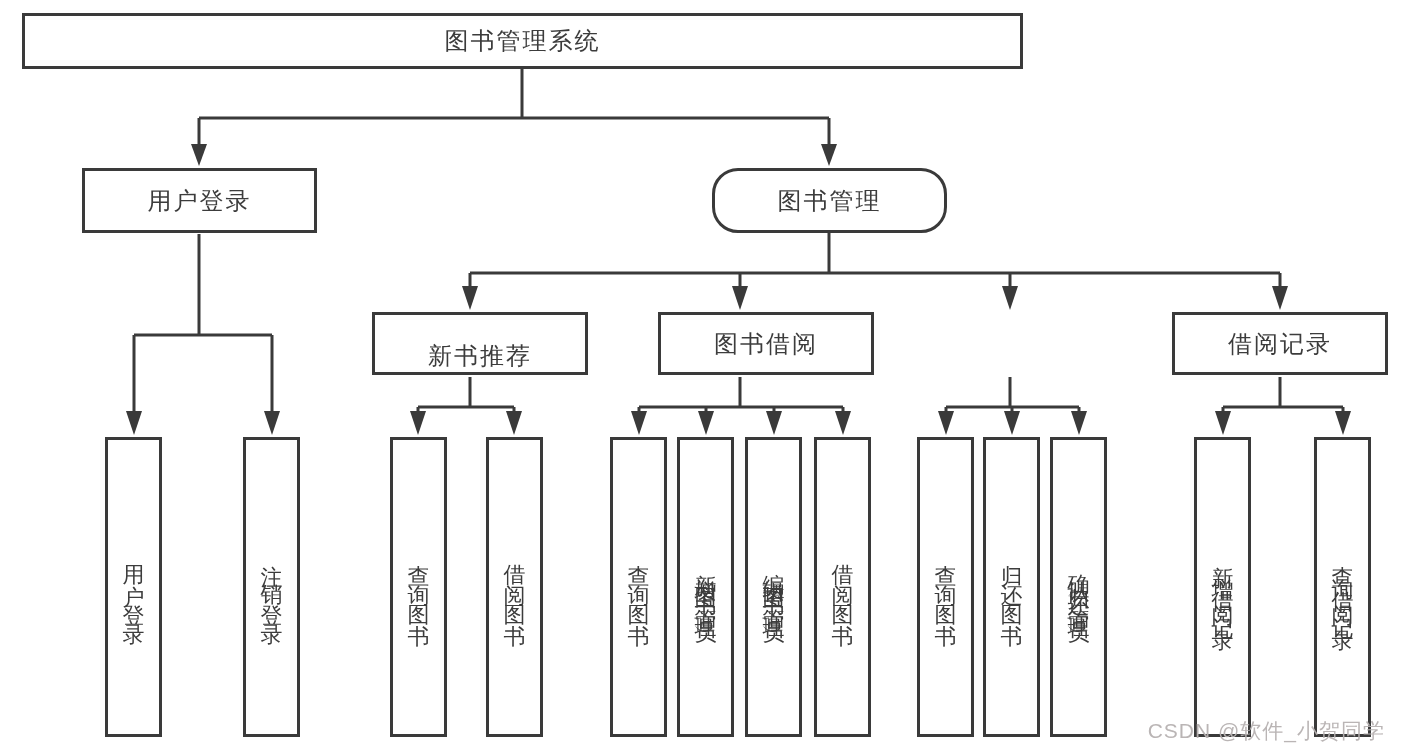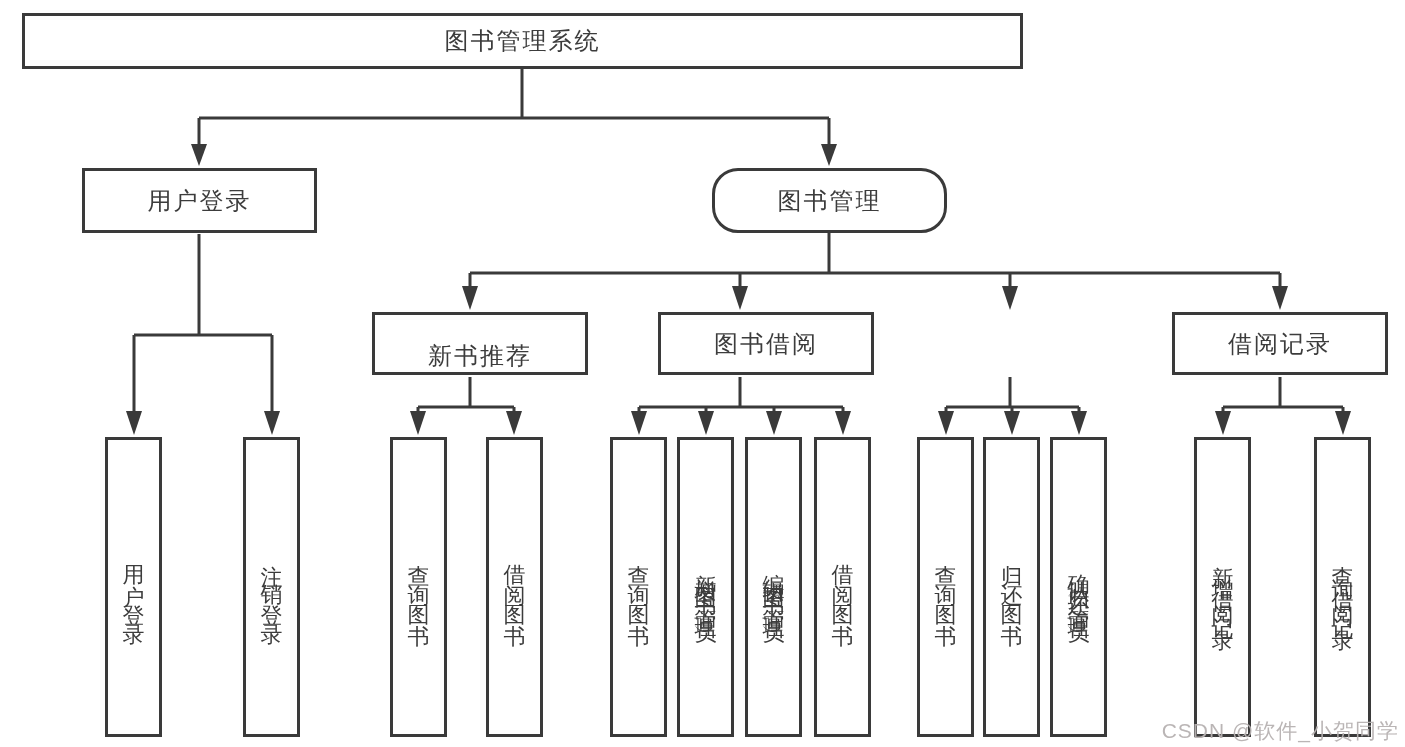--- a/index.html
+++ b/index.html
@@ -71,21 +71,21 @@
   .leaf-6  { left: 677px; }
   .leaf-7  { left: 745px; }
   .leaf-8  { left: 814px; }
   .leaf-9  { left: 917px; }
   .leaf-10 { left: 983px; }
   .leaf-11 { left: 1050px; }
   .leaf-12 { left: 1194px; }
   .leaf-13 { left: 1314px; }
   .watermark {
     position: absolute;
-    right: 6px;
+    right: 20px;
     bottom: 2px;
     font-size: 21px;
     color: rgba(182, 177, 177, 0.95);
     letter-spacing: 1px;
     z-index: 20;
     white-space: nowrap;
   }
 </style>
 </head>
 <body>

